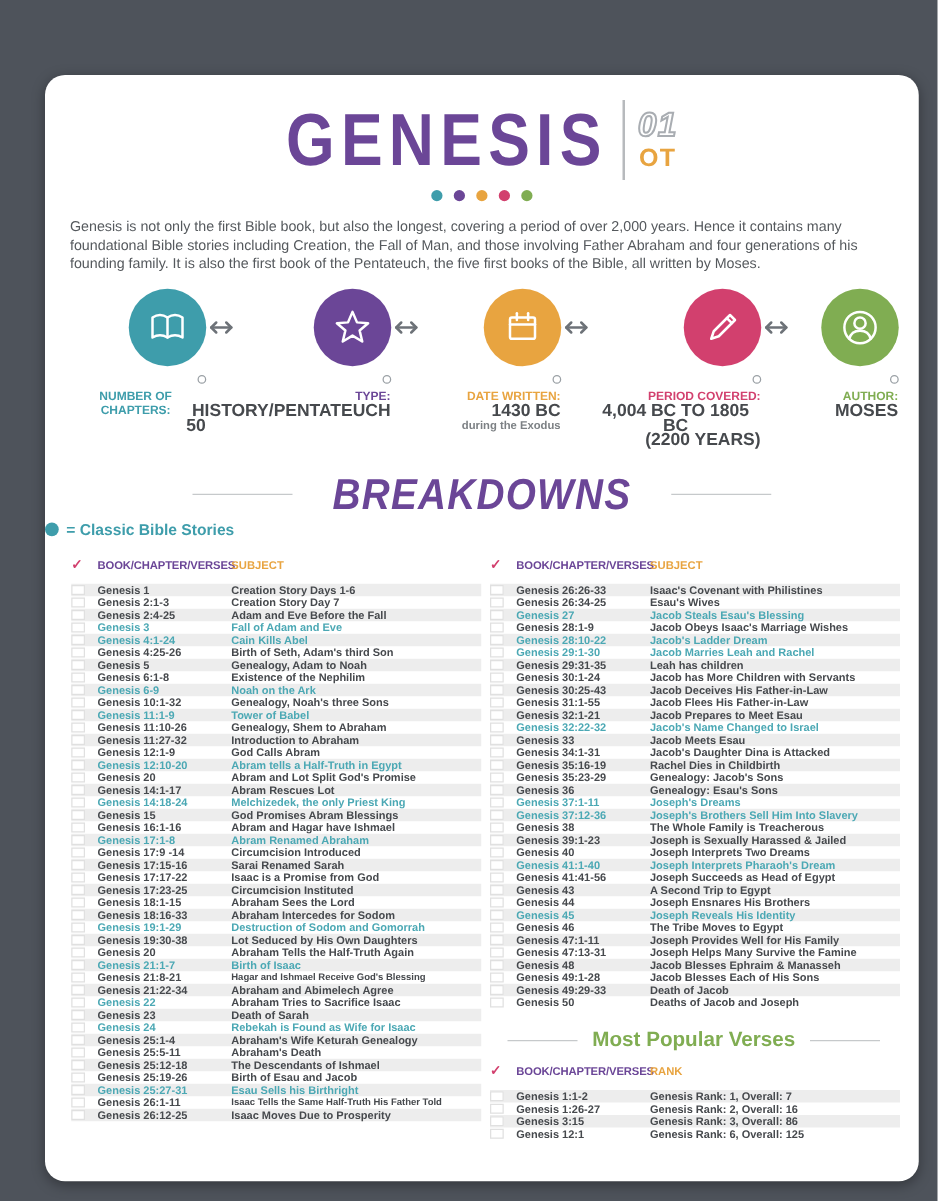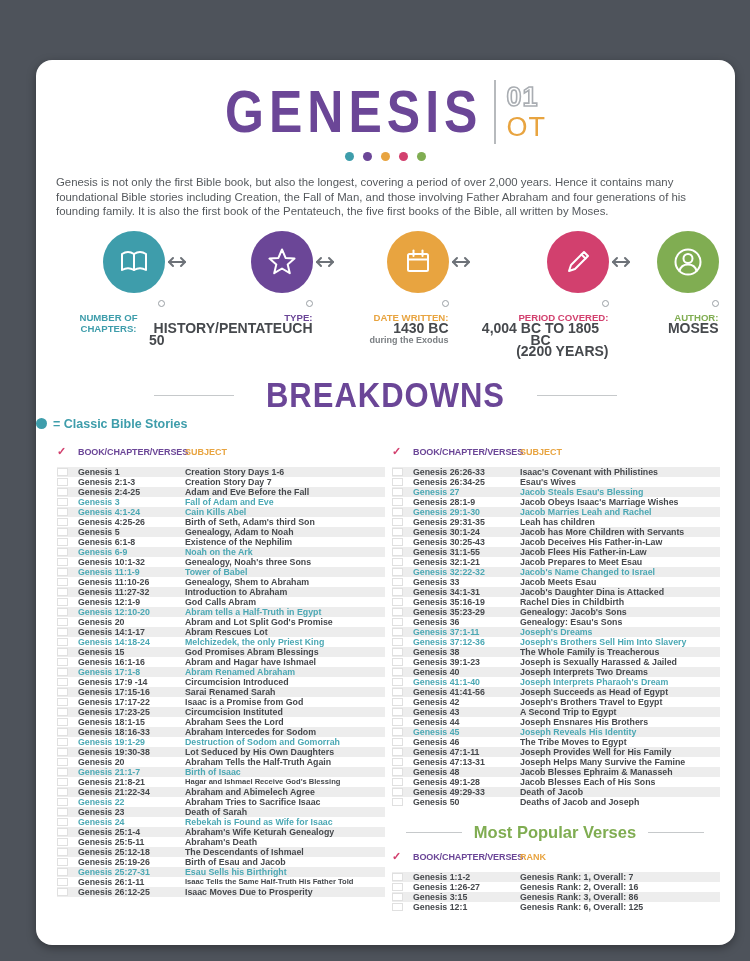--- a/index.html
+++ b/index.html
@@ -17,39 +17,39 @@
   
   .header{display:flex;justify-content:center;align-items:center;margin-top:14px;height:76px;}
   .title{
     color:#6b4697;font-weight:bold;font-size:50px;letter-spacing:5px;
     display:inline-block;transform:scaleY(1.18);
   }
   .divider{width:2px;height:64px;background:#b7babd;margin:0 10px 0 12px;}
   .numblock{display:flex;flex-direction:column;line-height:1;gap:3px;}
   .num01{
     font-weight:bold;font-size:27px;color:#ffffff;
-    -webkit-text-stroke:1.6px #a9adb2;letter-spacing:1px;
+    -webkit-text-stroke:1.6px #a9adb2;letter-spacing:1px;font-style:italic;
   }
-  .numOT{font-weight:normal;font-size:27px;color:#e8a440;letter-spacing:1px;text-align:center;}
+  .numOT{font-weight:bold;font-size:20px;color:#e8a440;letter-spacing:1px;text-align:center;}
   .dots{display:flex;justify-content:center;gap:9px;margin-top:2px;}
   .dot{width:9px;height:9px;border-radius:50%;}
   
   .intro{margin:14px 22px 0 20px;color:#55595d;font-size:11.4px;line-height:14.6px;}
   
   .stats{display:flex;justify-content:center;margin-top:12px;}
   .stat{display:flex;flex-direction:column;align-items:flex-end;}
   .w1{width:112px}.w2{width:124px}.w3{width:112px}.w4{width:136px}.w5{width:86px}
   .statcircle{width:62px;height:62px;border-radius:50%;display:flex;align-items:center;justify-content:center;flex:none;}
   .oring{margin-top:7px;width:5px;height:5px;border:1.5px solid #9aa0a5;border-radius:50%;}
   .statlabel{margin-top:5px;font-weight:bold;font-size:9.6px;text-align:center;line-height:11.5px;}
   .statvalue{font-weight:bold;font-size:14px;color:#46494d;line-height:11.5px;text-align:center;}
   .statnote{font-weight:bold;font-size:9px;color:#7c8084;line-height:11px;text-align:center;}
   .arrow{align-self:flex-start;margin-top:25px;width:24px;flex:none;text-align:center;}
   
-  .bd-head{display:flex;align-items:center;justify-content:center;margin-top:20px;gap:32px;}
+  .bd-head{display:flex;align-items:center;justify-content:center;margin-top:20px;gap:32px;font-style:italic;}
   .bd-line{width:80px;height:1px;background:#c6c9cb;}
   .bd-title{color:#6b4697;font-weight:bold;font-size:31px;letter-spacing:1px;display:inline-block;transform:scaleY(1.12);}
   .legend{display:flex;align-items:center;gap:6px;margin-top:3px;}
   .legend-dot{width:11px;height:11px;border-radius:50%;background:#3e9dab;}
   .legend-text{color:#3e9dab;font-weight:bold;font-size:12.5px;}
   
   .tables{display:flex;margin:14px 17px 0 21px;justify-content:space-between;align-items:flex-start;}
   .tbl{width:328px;}
   .rightcol{width:326px;}
   .thead{display:flex;align-items:center;height:14px;margin-bottom:8px;}
@@ -442,20 +442,25 @@
               <span class="ref">Genesis 27</span>
               <span class="sub">Jacob Steals Esau's Blessing</span>
             </div>
             <div class="trow">
               <span class="cb"></span>
               <span class="ref">Genesis 28:1-9</span>
               <span class="sub">Jacob Obeys Isaac's Marriage Wishes</span>
             </div>
             <div class="trow classic">
               <span class="cb"></span>
+              <span class="ref">Genesis 28:10-22</span>
+              <span class="sub">Jacob's Ladder Dream</span>
+            </div>
+            <div class="trow classic">
+              <span class="cb"></span>
               <span class="ref">Genesis 29:1-30</span>
               <span class="sub">Jacob Marries Leah and Rachel</span>
             </div>
             <div class="trow">
               <span class="cb"></span>
               <span class="ref">Genesis 29:31-35</span>
               <span class="sub">Leah has children</span>
             </div>
             <div class="trow">
               <span class="cb"></span>
@@ -534,25 +539,20 @@
             </div>
             <div class="trow classic">
               <span class="cb"></span>
               <span class="ref">Genesis 41:1-40</span>
               <span class="sub">Joseph Interprets Pharaoh's Dream</span>
             </div>
             <div class="trow">
               <span class="cb"></span>
               <span class="ref">Genesis 41:41-56</span>
               <span class="sub">Joseph Succeeds as Head of Egypt</span>
-            </div>
-            <div class="trow">
-              <span class="cb"></span>
-              <span class="ref">Genesis 42</span>
-              <span class="sub">Joseph's Brothers Travel to Egypt</span>
             </div>
             <div class="trow">
               <span class="cb"></span>
               <span class="ref">Genesis 43</span>
               <span class="sub">A Second Trip to Egypt</span>
             </div>
             <div class="trow">
               <span class="cb"></span>
               <span class="ref">Genesis 44</span>
               <span class="sub">Joseph Ensnares His Brothers</span>

